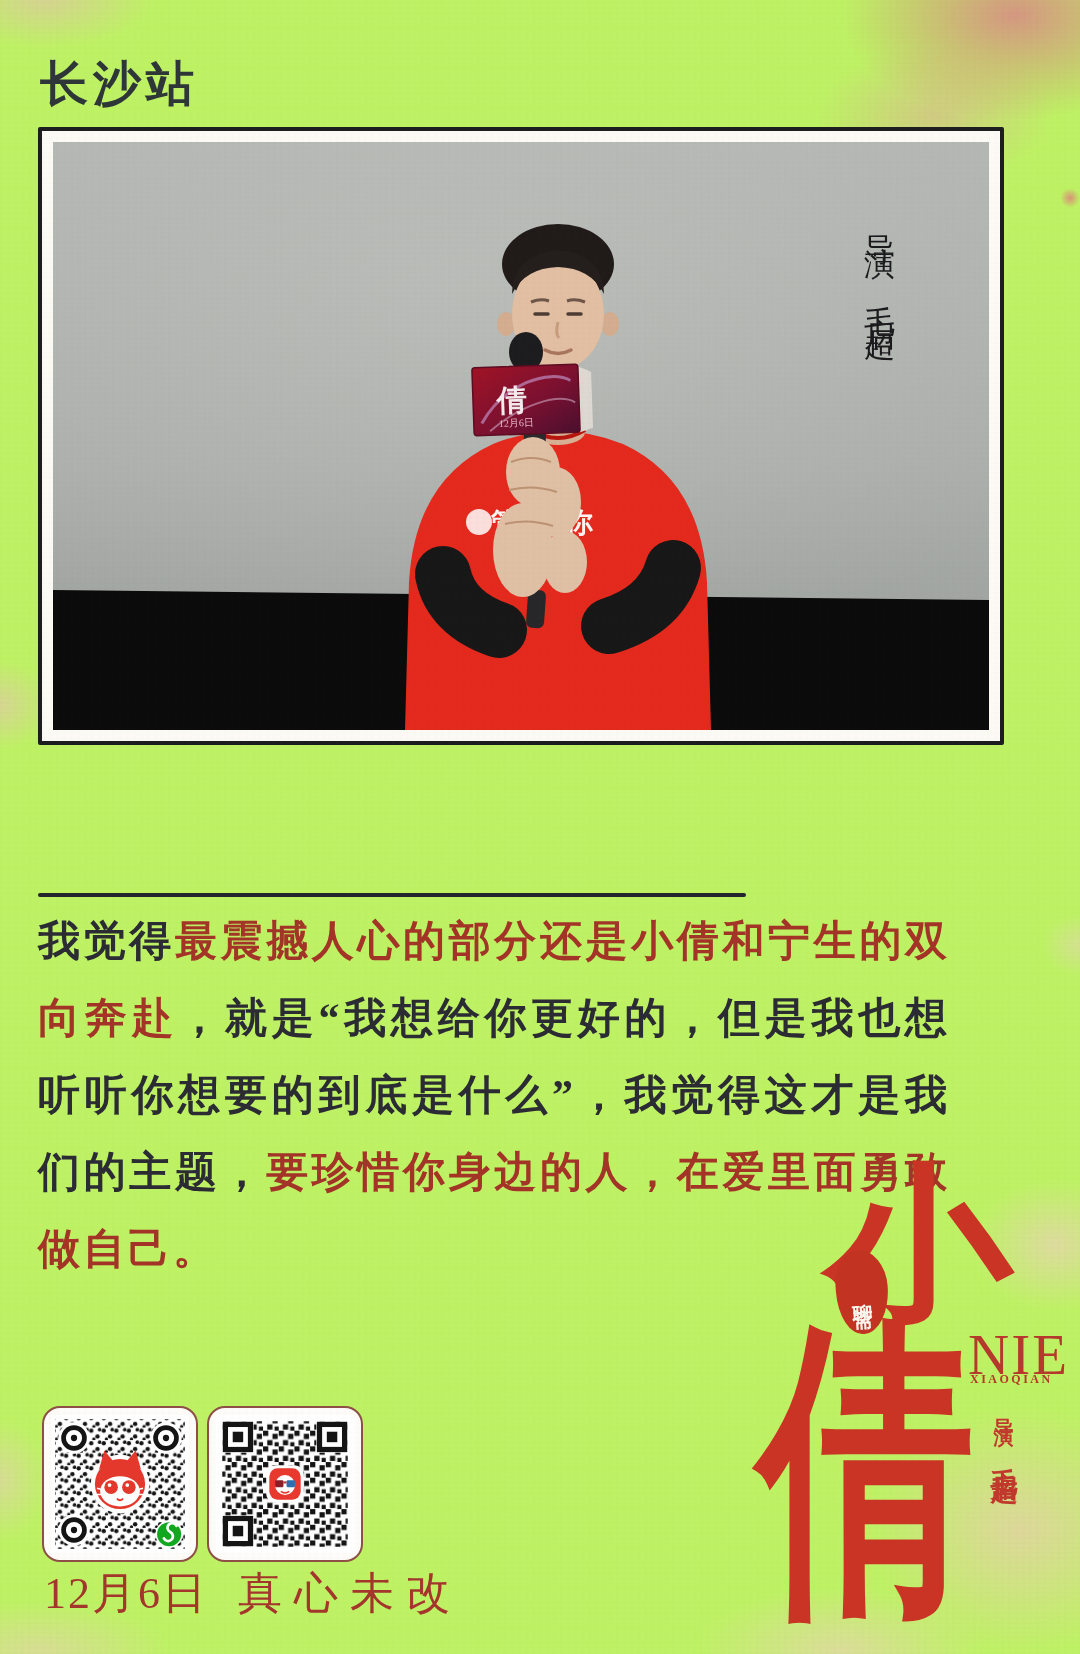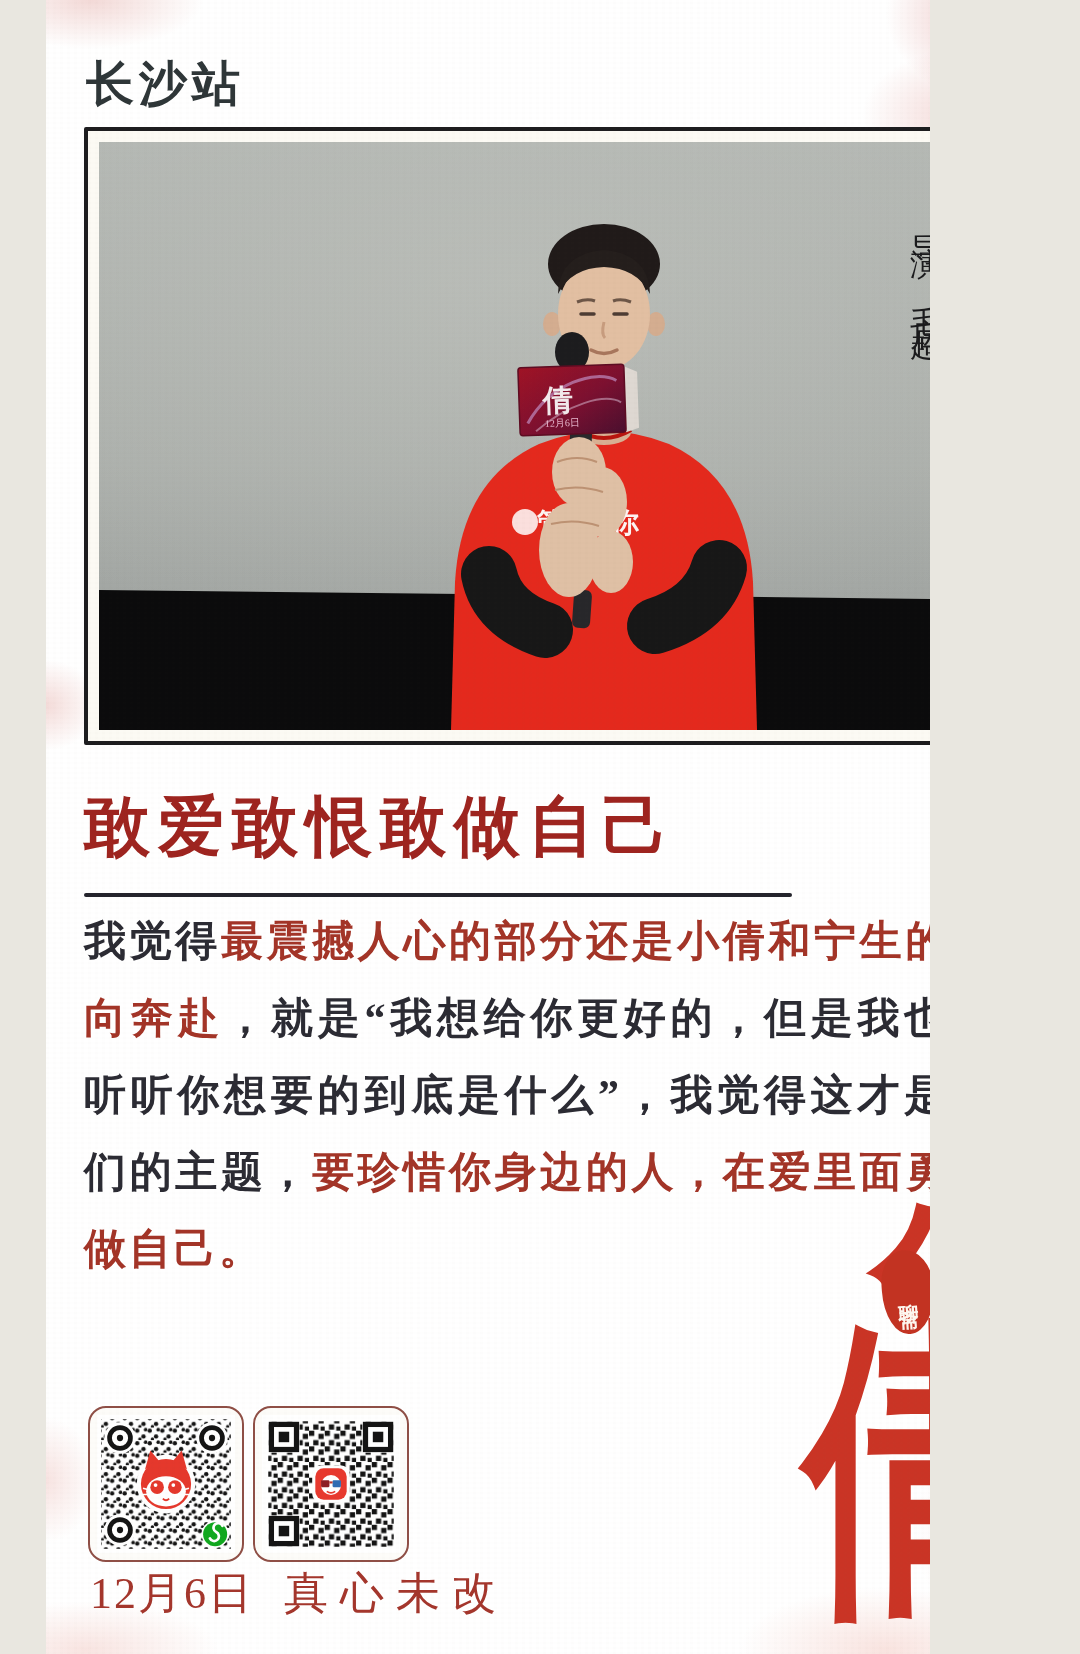--- a/index.html
+++ b/index.html
@@ -1,20 +1,19 @@
 <!DOCTYPE html>
 <html><head>
 <meta charset="utf-8">
 <style>
   html,body{margin:0;padding:0;background:#e9e7e0;}
   .page{
-    position:relative;width:884px;height:1654px;overflow:hidden;
-    background:#ffffff;
+    position:relative;width:1080px;height:1654px;overflow:hidden;
+    background:#bef264;
     font-family:"Liberation Serif","DejaVu Serif",serif;
-    margin-left:46px;
   }
   
   .washes{
     position:absolute;inset:0;pointer-events:none;
     background:
       radial-gradient(ellipse 250px 150px at 1015px 15px, rgba(217,136,134,0.85), rgba(217,136,134,0) 70%),
       radial-gradient(ellipse 170px 100px at 935px 115px, rgba(228,164,160,0.5), rgba(228,164,160,0) 70%),
       radial-gradient(ellipse 160px 70px at 45px 0px, rgba(233,186,182,0.55), rgba(233,186,182,0) 70%),
       radial-gradient(circle 11px at 1070px 198px, rgba(222,130,122,0.85), rgba(222,130,122,0) 90%),
       radial-gradient(ellipse 75px 65px at 0px 705px, rgba(235,190,186,0.55), rgba(235,190,186,0) 70%),
@@ -184,21 +183,20 @@
           <path d="M458,320 Q478,312 498,320" stroke="#bd9273" stroke-width="2" fill="none"></path>
           <path d="M456,348 Q480,342 504,350" stroke="#bd9273" stroke-width="2" fill="none"></path>
           <path d="M452,382 Q476,376 500,384" stroke="#bd9273" stroke-width="2" fill="none"></path>
         </g>
       </g>
     </svg>
   </div>
 
   <div class="photo-caption">导演 毛启超</div>
 
-  <div class="headline">敢爱敢恨敢做自己</div>
   <div class="divider"></div>
   <p class="quote"><span class="seg-dark">我觉得</span><span class="seg-red">最震撼人心的部分还是小倩和宁生的双向奔赴</span><span class="seg-dark">，就是“我想给你更好的，但是我也想听听你想要的到底是什么”，我觉得这才是我们的主题，</span><span class="seg-red">要珍惜你身边的人，在爱里面勇敢做自己。</span></p>
 
   <div class="qr-card left">
     <svg viewBox="0 0 132 132">
       <defs>
         <pattern id="dotpat" width="12" height="12" patternUnits="userSpaceOnUse">
           <circle cx="2.5" cy="3" r="2.1" fill="#141414"></circle>
           <circle cx="8.5" cy="8.5" r="2.1" fill="#141414"></circle>
           <circle cx="10.5" cy="2" r="1.7" fill="#141414"></circle>

